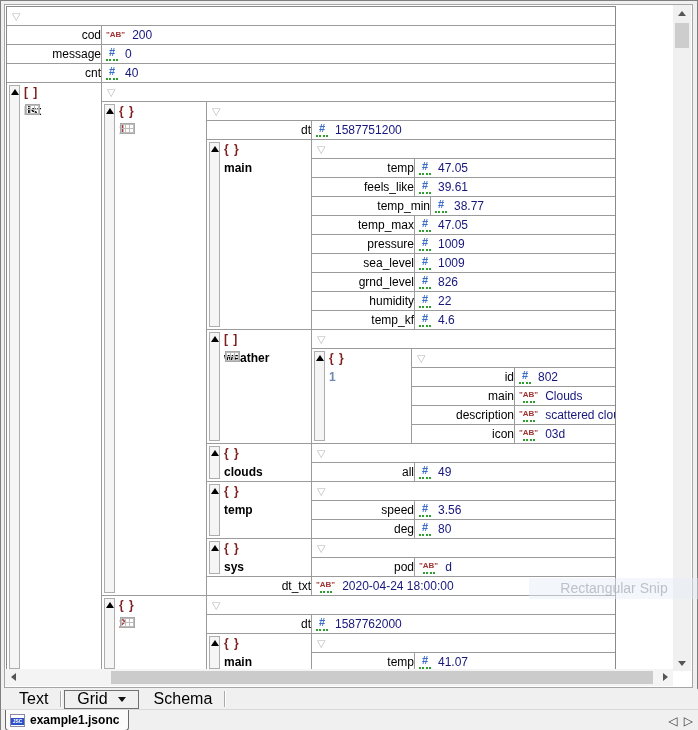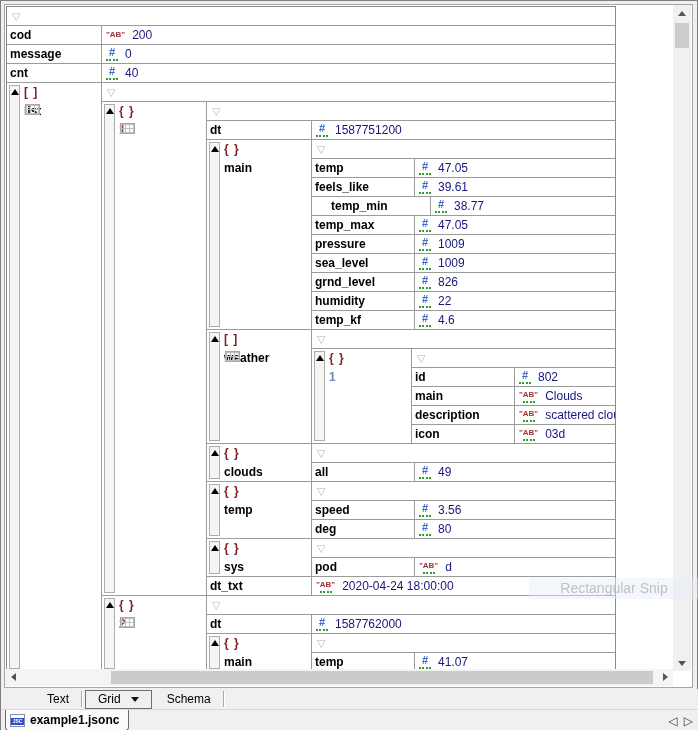--- a/index.html
+++ b/index.html
@@ -27,23 +27,24 @@
   }
   .grid{
     position:absolute; left:1px; top:1px; width:610px;
     border:1px solid var(--frame); background:#fff;
     font-size:12px; color:#000;
   }
   .frow{height:18px; display:flex; align-items:center; padding-left:5px;}
   .funnel{color:#b5b5b5; font-size:11px; line-height:10px; transform:scaleY(.9);}
   .srow{height:19px; border-top:1px solid var(--line); display:flex;}
   .kcell{
-    border-right:1px solid var(--line); font-weight:bold;
+    border-right:1px solid var(--line); font-weight:normal;
     padding-left:3px; line-height:18px; white-space:nowrap; overflow:hidden;
     flex:0 0 auto;
+    text-align:right;
   }
   .vcell{
     flex:1 1 auto; display:flex; align-items:center; padding-left:4px;
     white-space:nowrap; overflow:hidden;
   }
   .ticon{display:inline-flex; flex-direction:column; align-items:center; margin-right:7px; flex:0 0 auto;}
   .ticon .glyph-num{color:var(--num); font-size:11px; font-weight:bold; line-height:11px;}
   .ticon .glyph-str{color:var(--str); font-size:8px; font-weight:bold; line-height:10px; letter-spacing:0;}
   .ticon .dots{width:12px; height:0; border-top:2px dotted var(--dots); margin-top:1px;}
   .val{color:var(--val);}
@@ -99,22 +100,21 @@
   
   .watermark{
     position:absolute; left:528px; top:535px; width:170px; height:21px;
     background:rgba(228,236,246,0.45); color:rgba(168,175,186,0.75);
     font-size:14px; line-height:21px; text-align:center; pointer-events:none;margin-top:42px;
   }
   
   .viewtabs{
     position:absolute; left:0; top:688px; width:698px; height:20px;
     display:flex; align-items:center; background:var(--chrome);
-    font-size:12px;
-    padding-left:28px;
+    font-size:16px;
   }
   .vtab{height:18px; line-height:18px; padding:0 12px; color:#000; text-align:center;}
   .vtab.selected{
     border:1px solid #707070; background:#f0f0f0; margin:0 3px;
     display:flex; align-items:center; gap:10px; height:19px;
   }
   .vtab-sep{width:1px; height:16px; background:#aaa; box-shadow:1px 0 0 #fff;}
   .dd-arrow{width:0;height:0;border-left:4px solid transparent;border-right:4px solid transparent;border-top:5px solid #111;}
   .filebar{
     position:absolute; left:0; top:708px; width:698px; height:22px;

